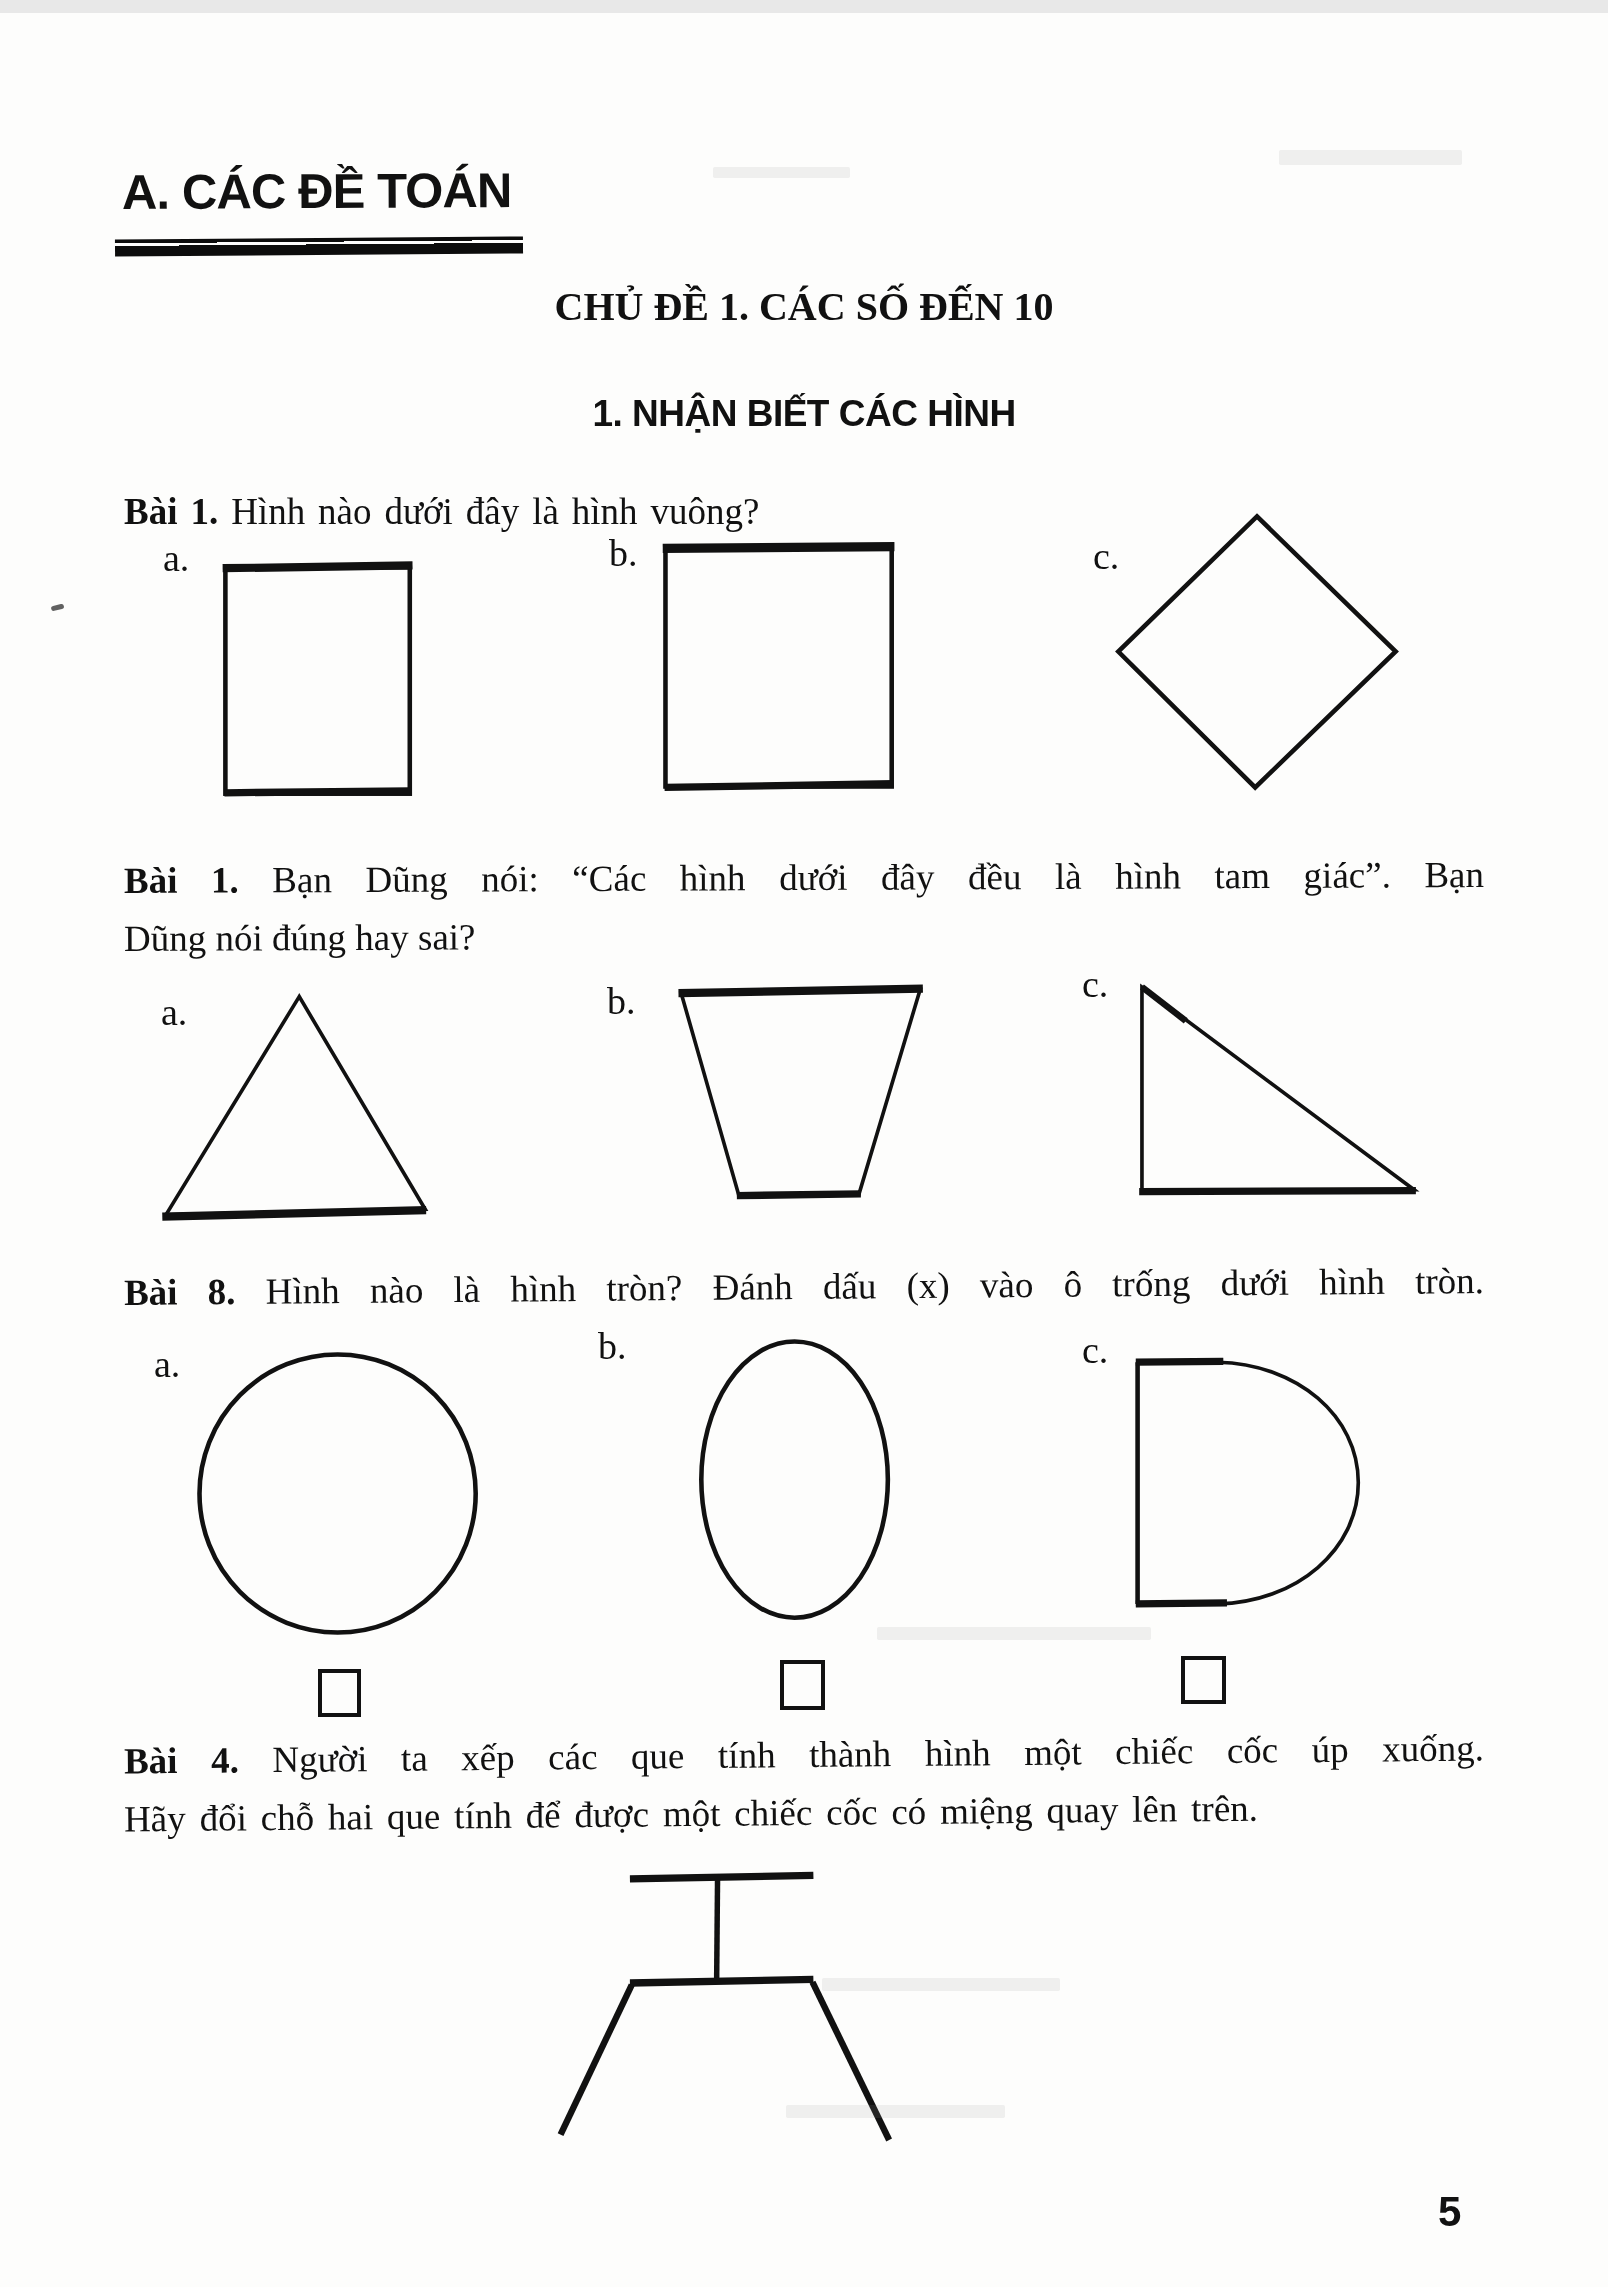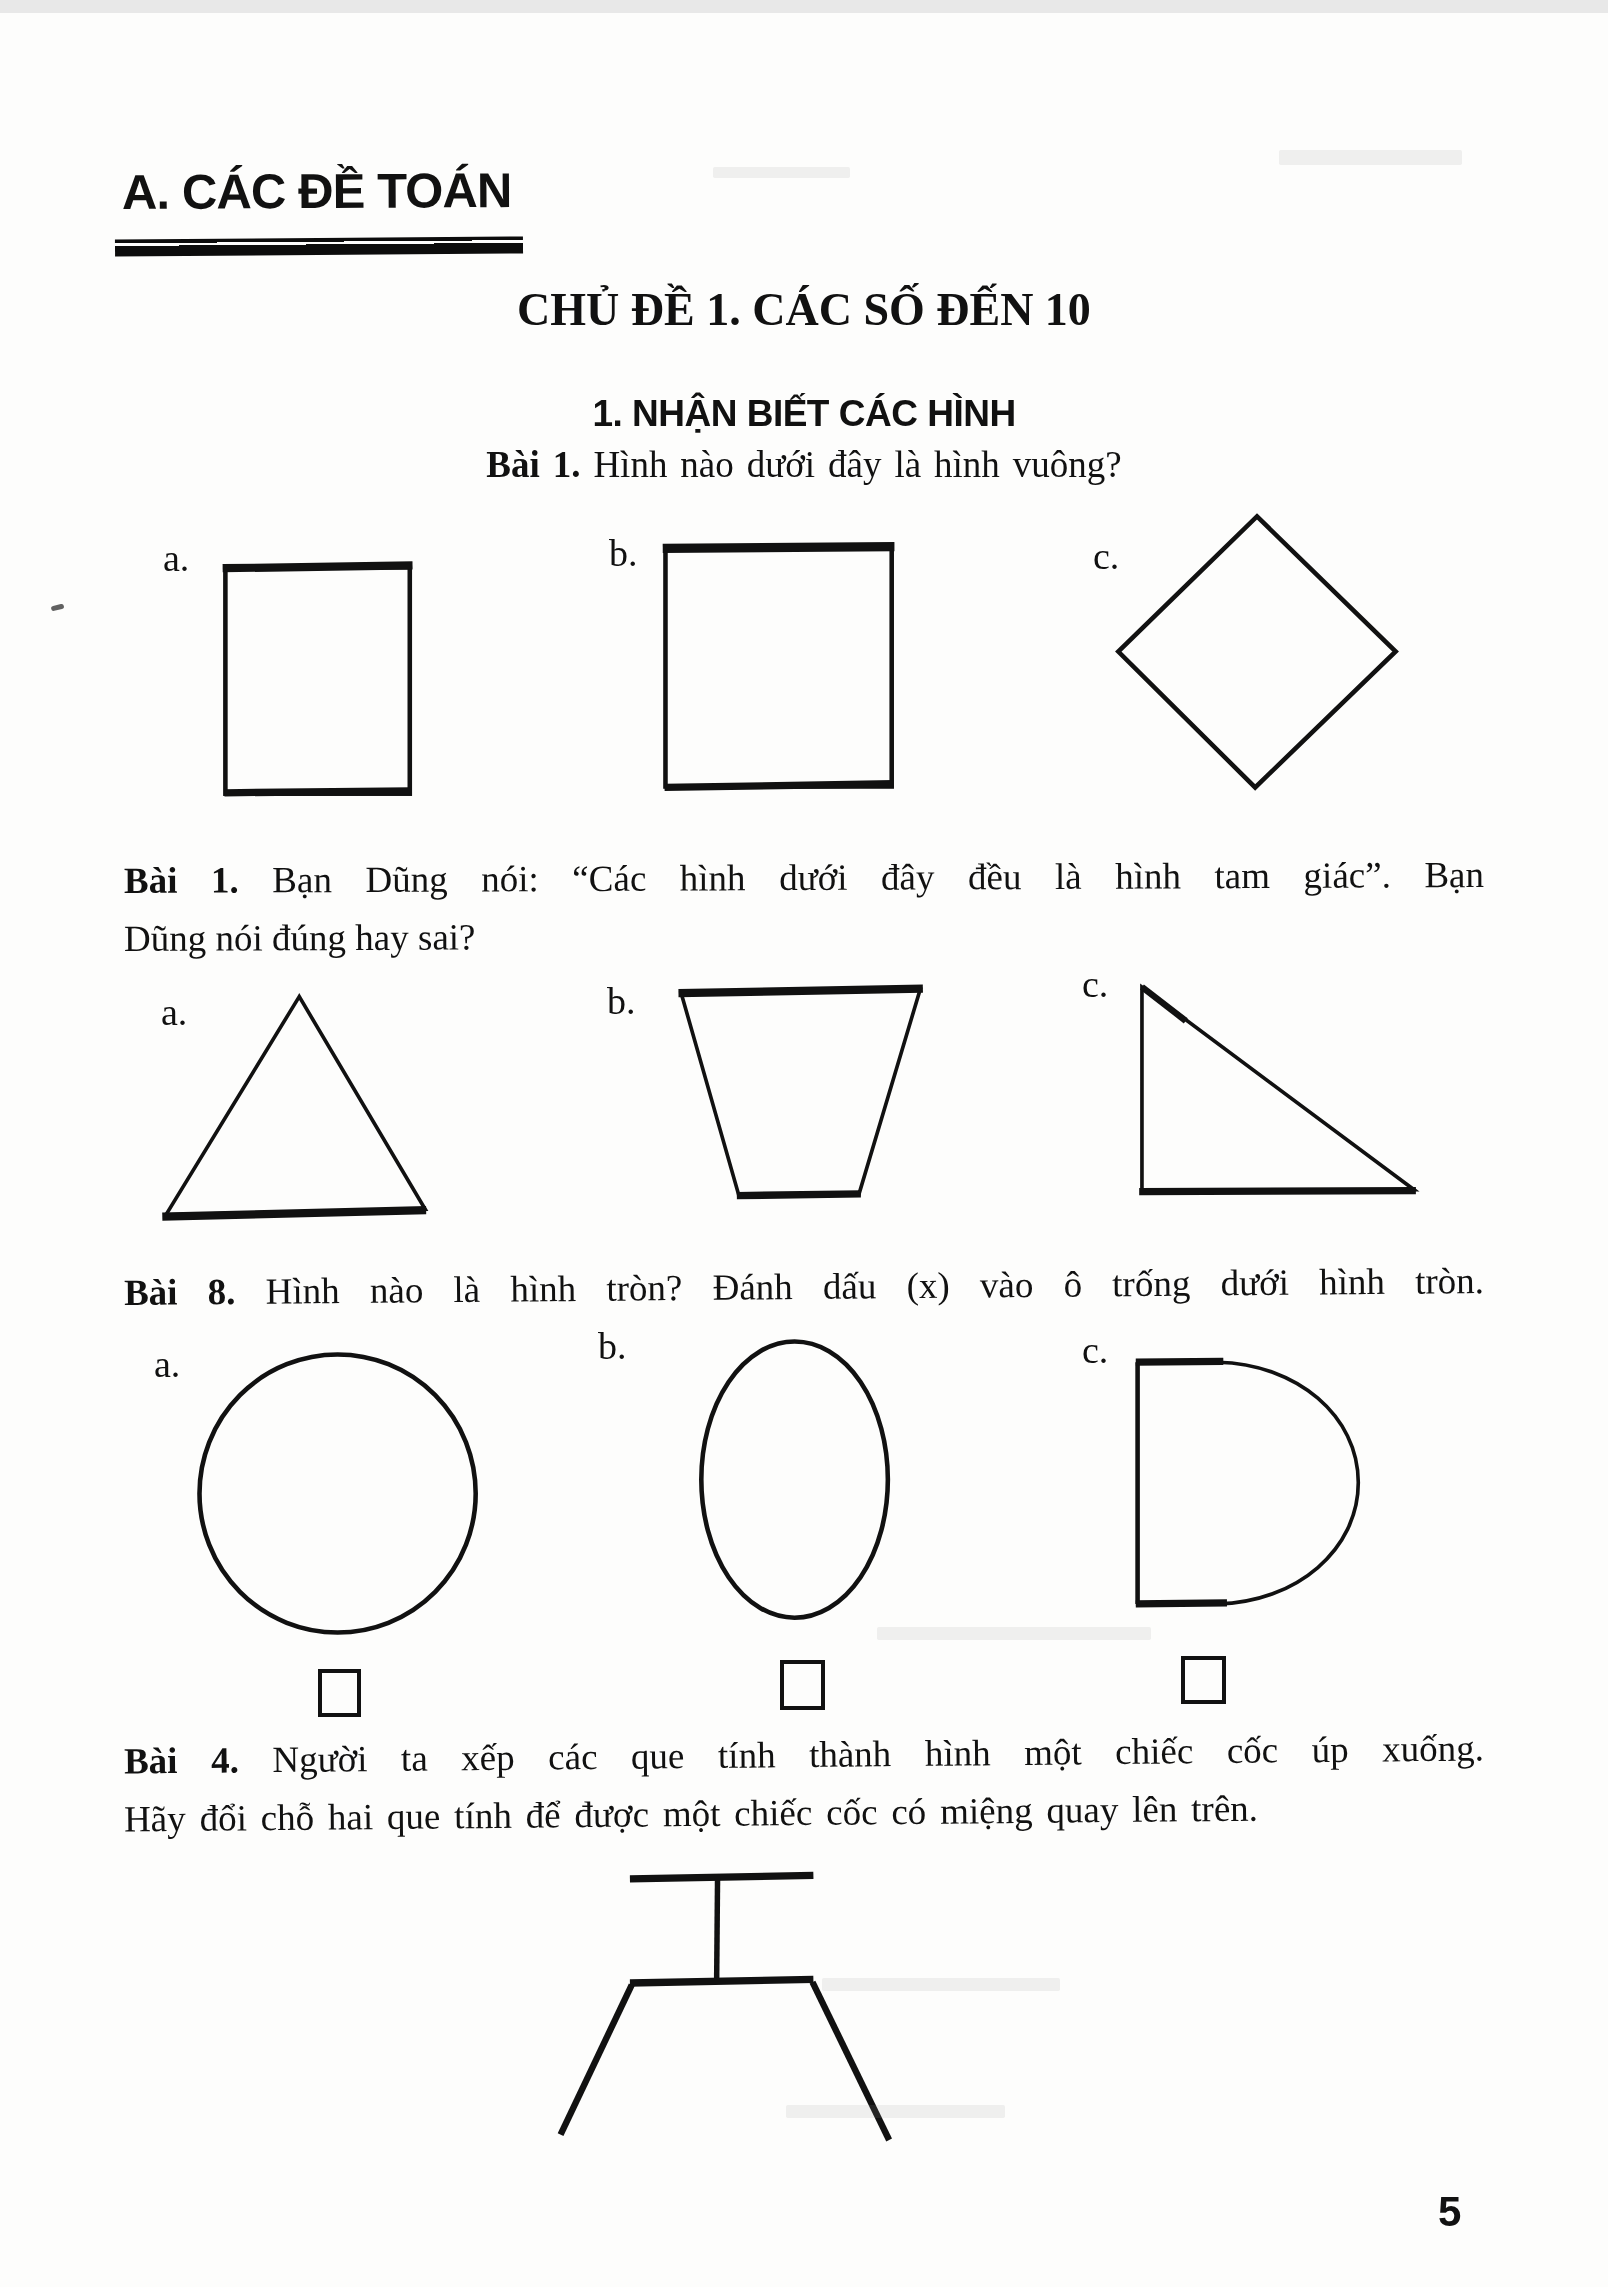--- a/index.html
+++ b/index.html
@@ -20,31 +20,31 @@
     font-size:49px;font-weight:bold;letter-spacing:-0.9px;
     transform:rotate(-0.3deg);
   }
   .header-underline{
     left:115px;top:225px;width:408px;height:17.4px;
     background:linear-gradient(#0c0c0c 0 3.7px,transparent 3.7px 6.4px,#0c0c0c 6.4px 17.4px);
     transform:rotate(-0.45deg);
   }
   .chapter-title{
     left:0;top:270px;width:1608px;text-align:center;
-    font-size:46px;font-weight:bold;
+    font-size:40px;font-weight:bold;
   }
   .lesson-title{
     left:0;top:380px;width:1608px;text-align:center;
     font-size:37px;font-weight:bold;letter-spacing:-0.5px;
   }
   
   .q{font-size:37px;line-height:1.3;width:1360px;left:124px;}
   .q b{font-weight:bold;}
   .jl{text-align:justify;text-align-last:justify;}
-  .q1{top:428px;word-spacing:3.7px;text-align:center;}
+  .q1{top:475px;word-spacing:3.7px;}
   .q2a{top:841px;transform:rotate(-0.25deg);}
   .q2b{top:899px;transform:rotate(-0.25deg);}
   .q3{top:1250px;transform:rotate(-0.5deg);}
   .q4a{top:1718px;transform:rotate(-0.55deg);}
   .q4b{top:1776px;word-spacing:4.6px;transform:rotate(-0.55deg);}
   
   .opt{font-size:38px;line-height:1;}
   
   .cbx{border:4.6px solid #111;background:transparent;}
   

